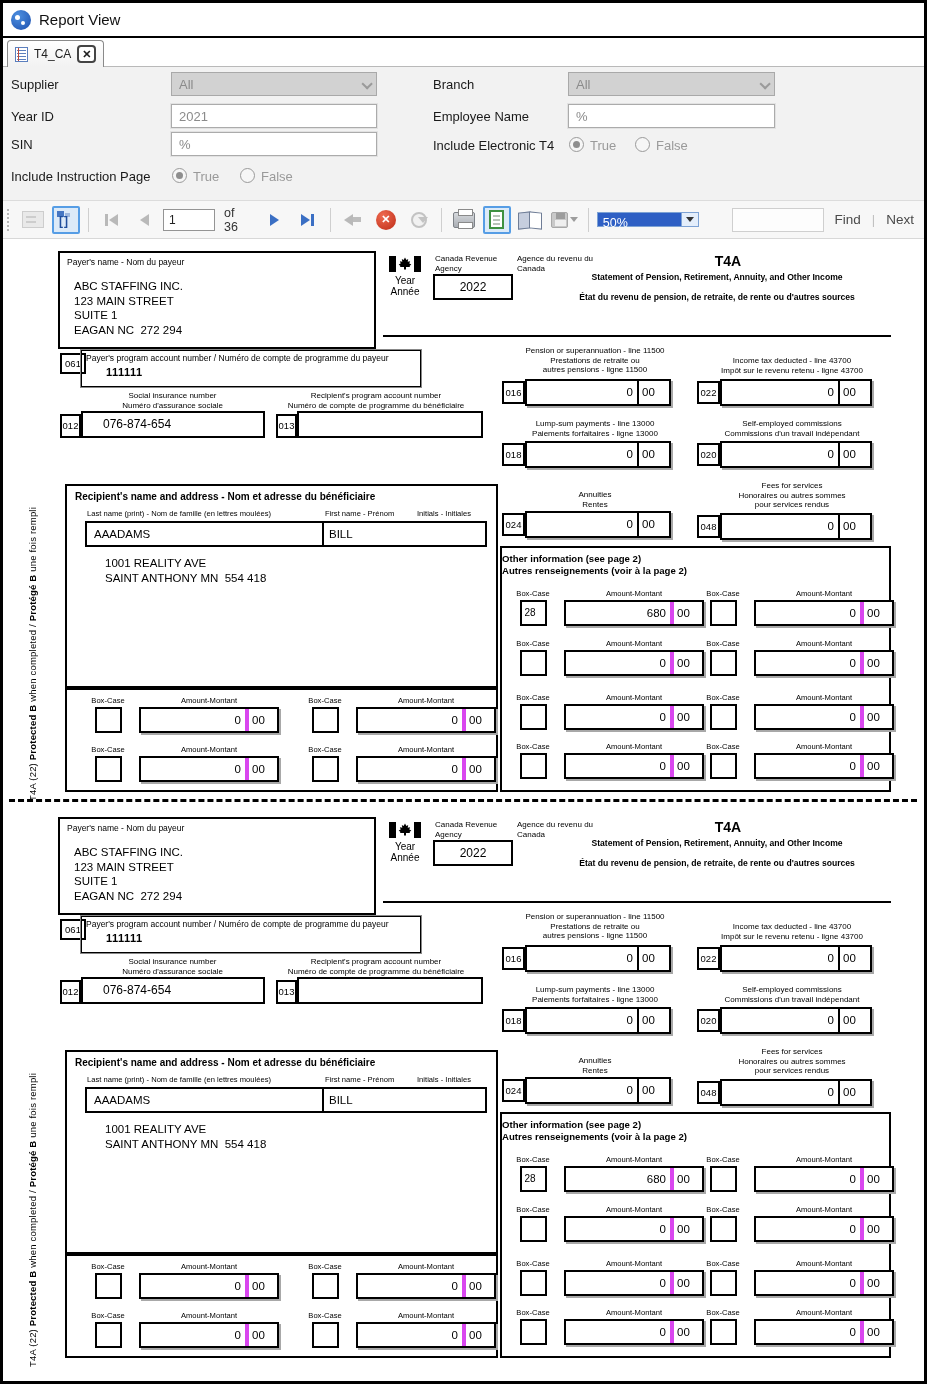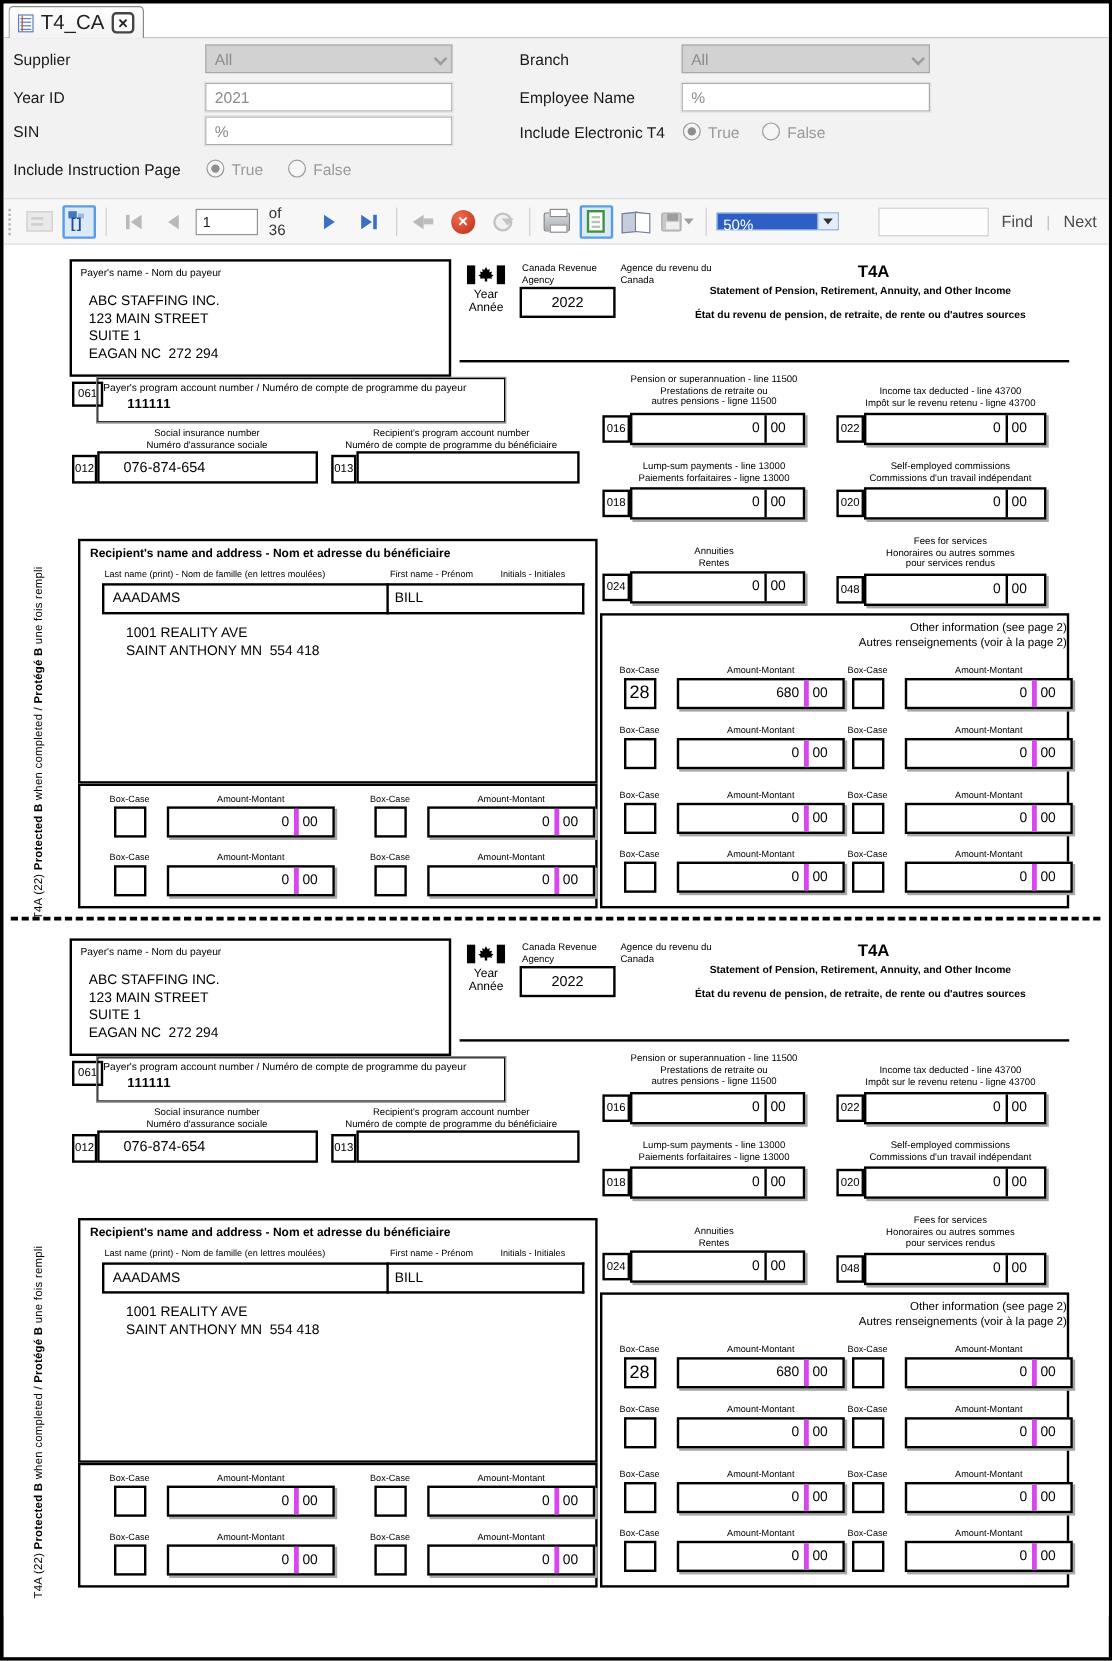--- a/index.html
+++ b/index.html
@@ -16,21 +16,21 @@
   .titlebar-text { font-size:15px; color:#111; }
 
   
   .tabbar { height:29px; background:#fff; position:relative; border-bottom:1px solid #b9b9b9; }
   .tab { position:absolute; left:4px; top:2px; height:27px; display:flex; align-items:center; gap:6px; padding:0 7px;
          border:1px solid #8a8a8a; border-bottom:none; border-radius:4px 4px 0 0; background:linear-gradient(#ffffff,#f2f2f2); }
   .tab-doc-icon { width:13px; height:15px; background:#fff; border:1px solid #5b7fbe; position:relative; }
   .tab-doc-icon::before { content:""; position:absolute; left:1px; right:1px; top:2px; height:1px; background:#5b7fbe;
          box-shadow:0 3px 0 #5b7fbe, 0 6px 0 #5b7fbe, 0 9px 0 #5b7fbe; }
   .tab-doc-icon::after { content:""; position:absolute; left:2px; top:0; bottom:0; width:1px; background:#c04a3a; }
-  .tab-label { font-size:17px; color:#222; }
+  .tab-label { font-size:12px; color:#222; }
   .tab-close { width:19px; height:18px; border:2px solid #444; border-radius:4px; background:#fff; font-size:11px; font-weight:bold;
          display:flex; align-items:center; justify-content:center; color:#222; cursor:pointer; }
 
   
   .filters { position:relative; height:134px; background:#f2f2f2; border-bottom:1px solid #dcdcdc; font-size:13px; }
   .flabel { position:absolute; color:#1a1a1a; }
   .dropdown { position:absolute; height:24px; background:#d2d2d2; border:1px solid #a9a9a9; color:#8b8b8b; font-size:13px;
               display:flex; align-items:center; padding-left:7px; }
   .dropdown .chev { position:absolute; right:7px; top:9px; width:8px; height:8px; border-right:2px solid #9a9a9a; border-bottom:2px solid #9a9a9a; transform:rotate(45deg) translateY(-3px); }
   .tbox { position:absolute; height:24px; background:#fff; border:1px solid #ababab; outline:1px solid #e2e2e2; color:#8b8b8b;
@@ -134,35 +134,39 @@
   .rec-header { position:absolute; left:8px; top:5px; font-size:10px; font-weight:bold; }
   .rec-l1 { position:absolute; left:20px; top:23px; font-size:7.6px; }
   .rec-l2 { position:absolute; left:258px; top:23px; font-size:7.6px; }
   .rec-l3 { position:absolute; left:350px; top:23px; font-size:7.6px; }
   .rec-last { position:absolute; left:18px; top:35px; width:239px; height:26px; border:2px solid #000; font-size:11.5px; line-height:22px; padding-left:7px; }
   .rec-first { position:absolute; left:255px; top:35px; width:165px; height:26px; border:2px solid #000; border-left:none; font-size:11.5px; line-height:22px; padding-left:7px; }
   .rec-addr { position:absolute; left:38px; top:70px; font-size:11.5px; line-height:15px; }
 
   .bottom-grid { left:62px; top:439px; width:433px; height:104px; }
   .other-box { left:497px; top:297px; width:391px; height:246px; }
-  .oi-title { position:absolute; left:0; top:5px; width:100%; text-align:right; font-weight:normal; font-size:9.6px; line-height:11.5px; }
+  .oi-title { position:absolute; left:0; top:5px; width:100%; text-align:left; font-weight:bold; font-size:9.6px; line-height:11.5px; }
 
   .pair { position:absolute; display:flex; gap:8px; }
   .pcol1 { width:46px; text-align:center; }
   .plbl { font-size:7.6px; margin-bottom:2px; white-space:nowrap; }
-  .sbox { width:27px; height:26px; border:2px solid #000; margin:0 auto; background:#fff; font-size:15px; line-height:22px; text-align:left; padding-left:3px; }
+  .sbox { width:27px; height:26px; border:2px solid #000; margin:0 auto; background:#fff; font-size:10px; line-height:22px; text-align:left; padding-left:3px; }
   .pcol2 { width:140px; text-align:center; }
   .pamt { display:flex; width:140px; height:26px; border:2px solid #000; background:#fff; box-shadow:2px 2px 0 #a8a8a8; }
   .pamt .d { flex:1; text-align:right; border-right:4px solid #d946ef; font-size:11.5px; line-height:22px; padding-right:4px; }
   .pamt .c { width:28px; font-size:11.5px; line-height:22px; text-align:left; padding-left:3px; }
 </style>
 </head>
 <body>
 
 <div class="window">
+  <div class="titlebar">
+    <div class="app-icon"></div>
+    <div class="titlebar-text">Report View</div>
+  </div>
 
   <div class="tabbar">
     <div class="tab">
       <div class="tab-doc-icon"></div>
       <span class="tab-label">T4_CA</span>
       <div class="tab-close">✕</div>
     </div>
   </div>
 
   <div class="filters">

